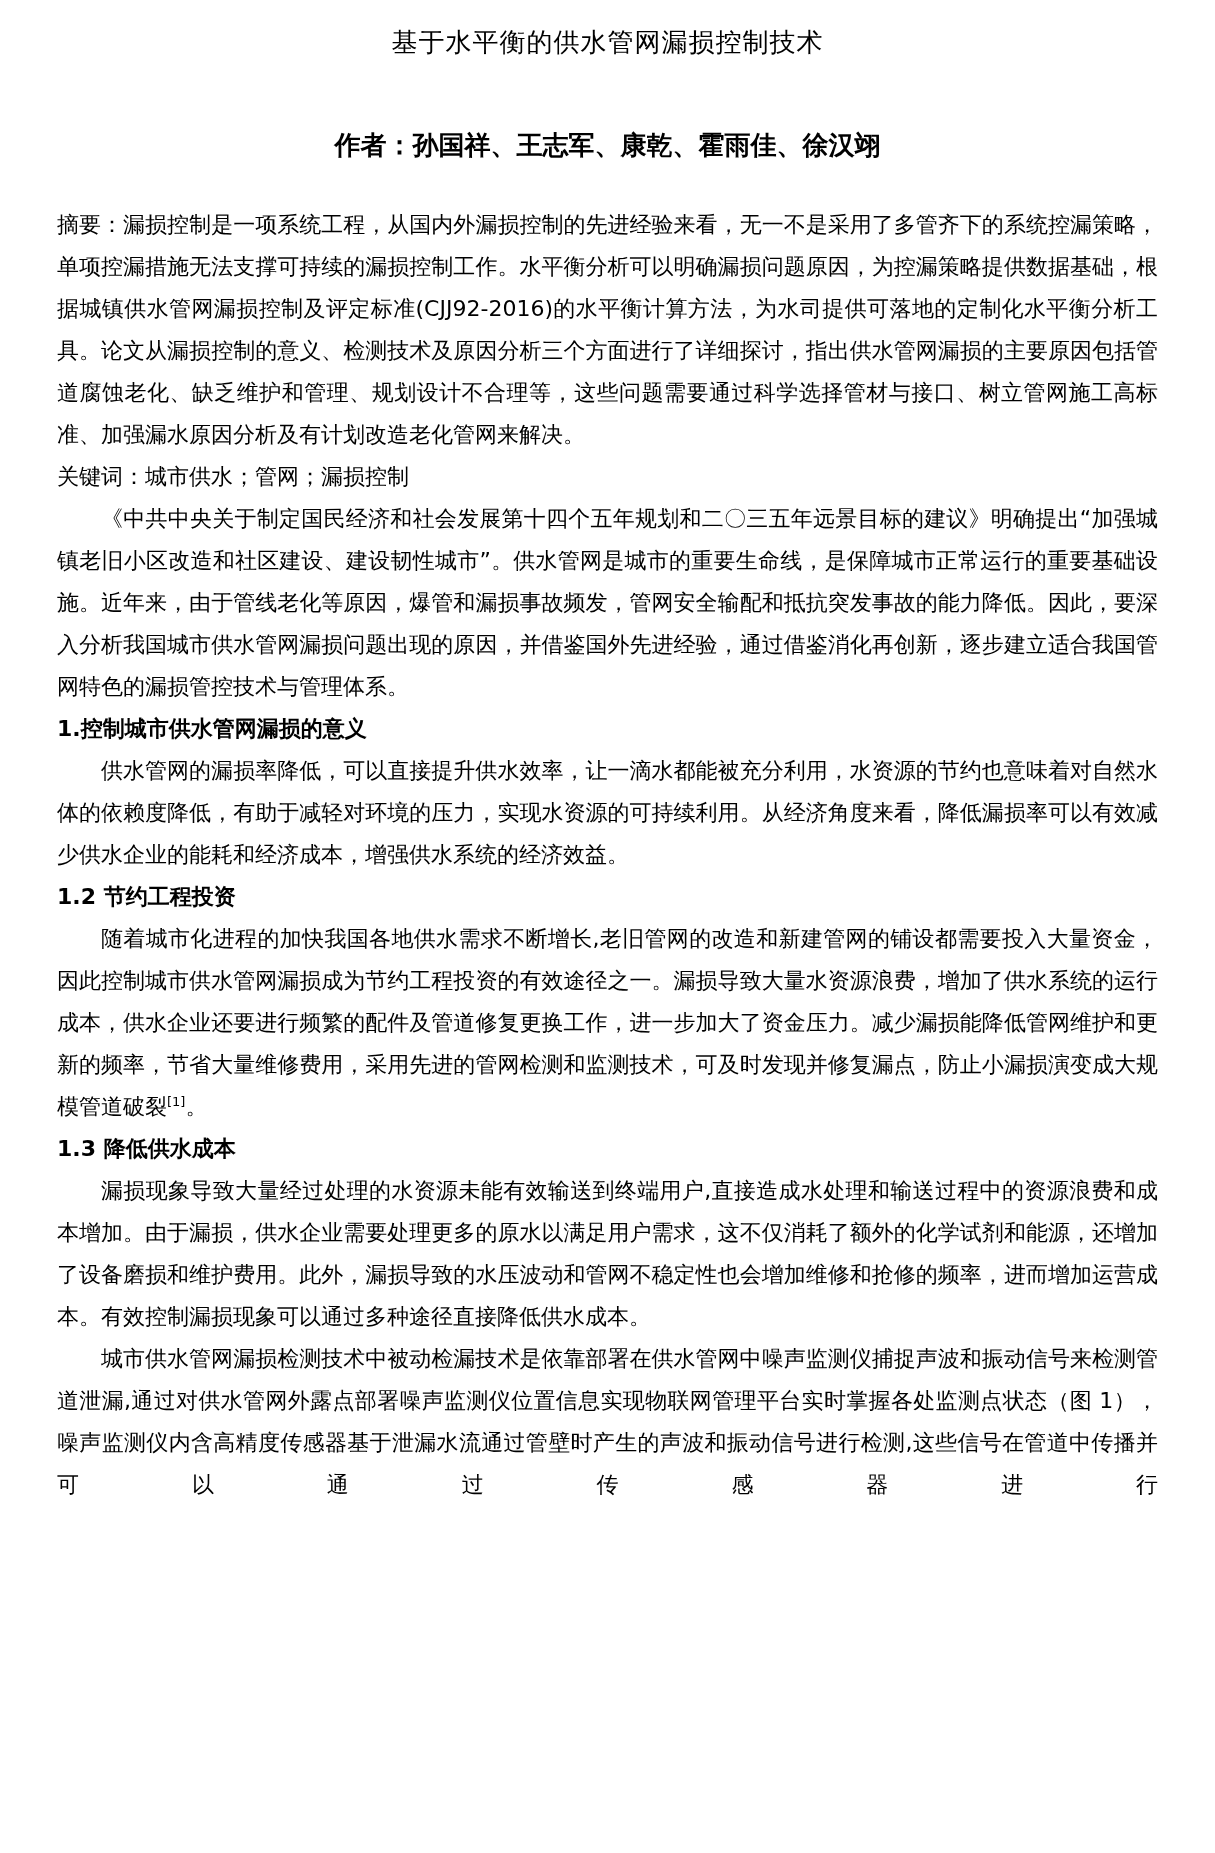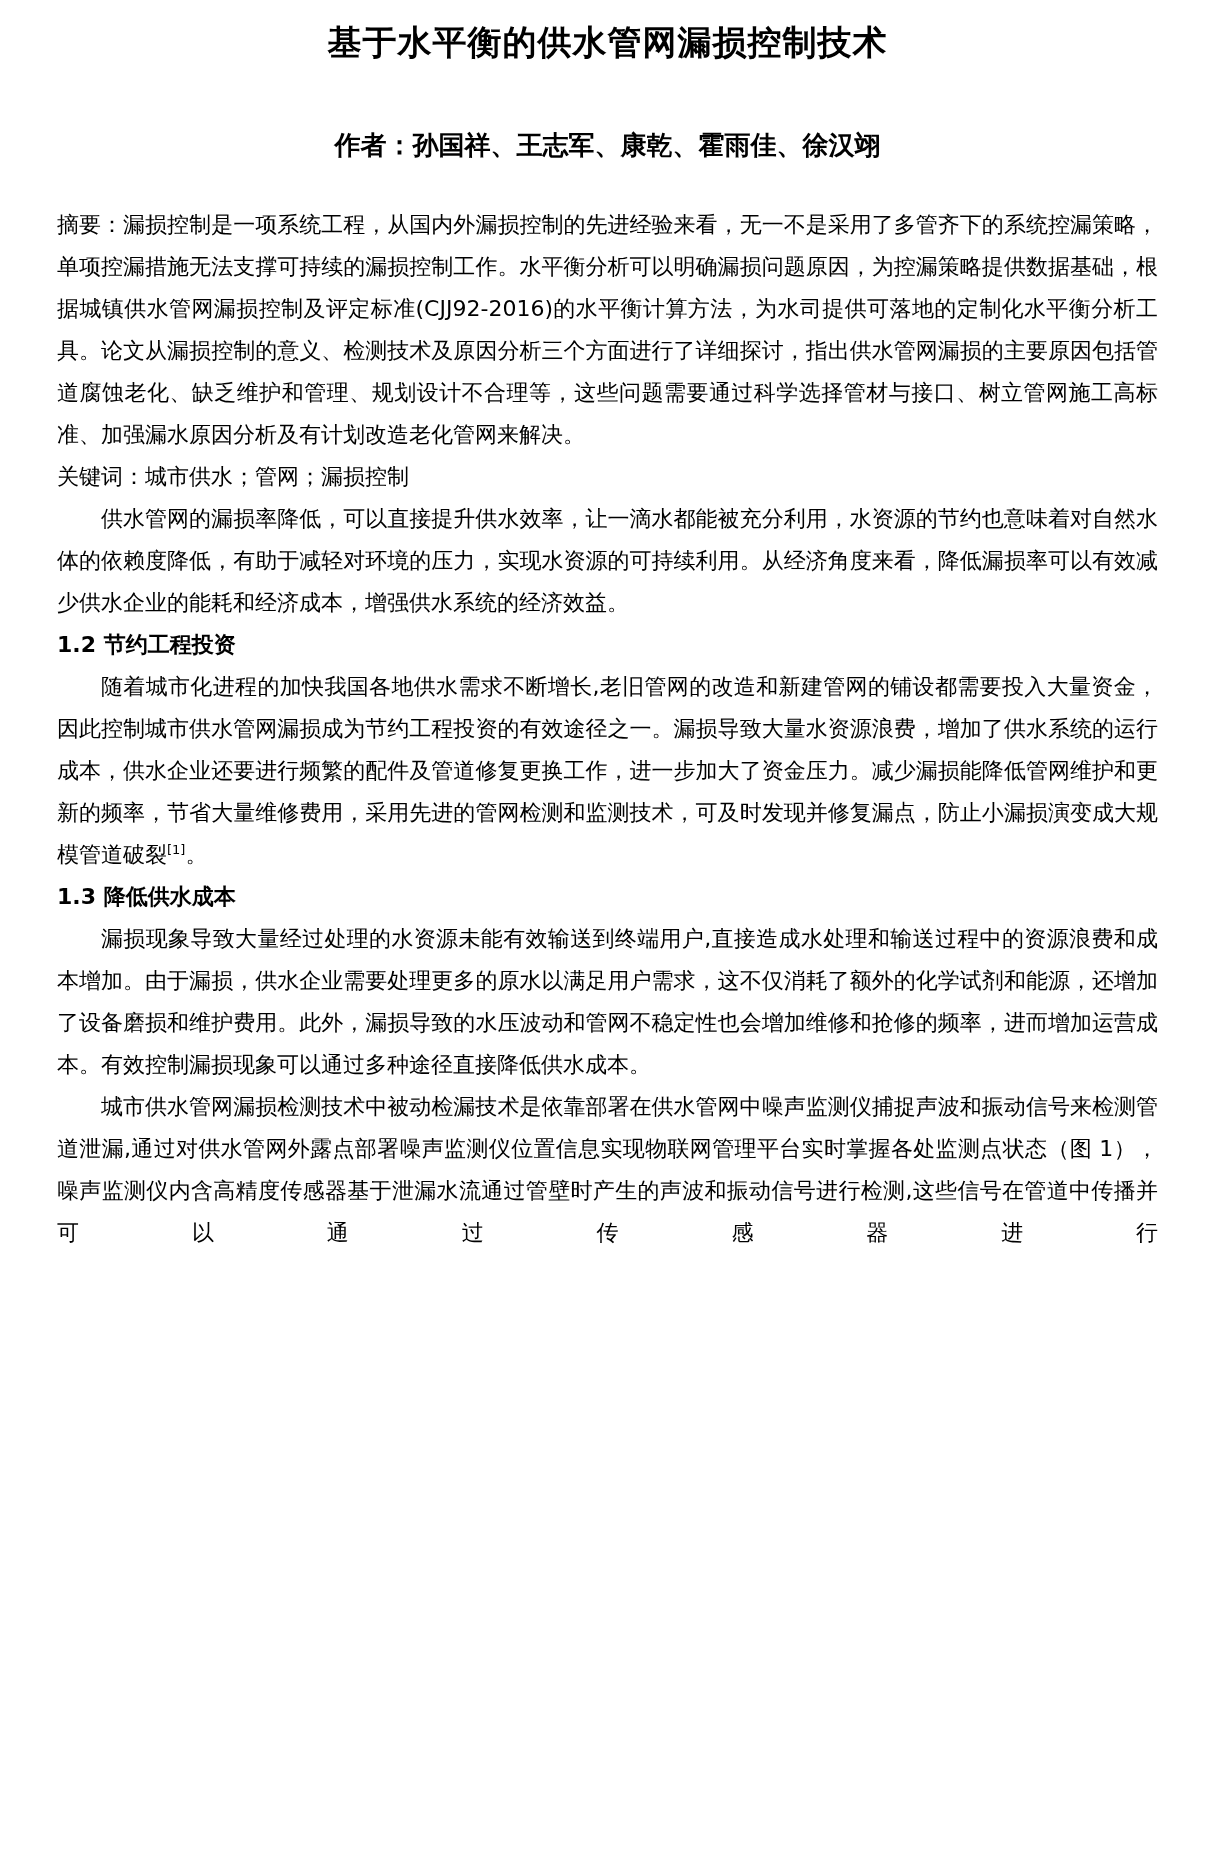--- a/index.html
+++ b/index.html
@@ -16,23 +16,23 @@
   }
   .page {
     box-sizing: border-box;
     width: 1215px;
     height: 1853px;
     padding: 0 57px;
     background: #ffffff;
   }
   .doc-title {
     margin: 22px 0 0 0;
-    font-size: 34px;
+    font-size: 26px;
     line-height: 40px;
-    font-weight: bold;
+    font-weight: normal;
     text-align: center;
     letter-spacing: 1px;
   }
   .doc-authors {
     margin: 70px 0 0 0;
     font-size: 26px;
     line-height: 26px;
     font-weight: bold;
     text-align: center;
   }
@@ -56,20 +56,22 @@
 </style>
 </head>
 <body>
 
 <div class="page">
   <h1 class="doc-title">基于水平衡的供水管网漏损控制技术</h1>
   <div class="doc-authors">作者：孙国祥、王志军、康乾、霍雨佳、徐汉翊</div>
   <div class="doc-body" id="doc-body">
       <p class="block labeled"><span class="lead-label">摘要：</span>漏损控制是一项系统工程，从国内外漏损控制的先进经验来看，无一不是采用了多管齐下的系统控漏策略，单项控漏措施无法支撑可持续的漏损控制工作。水平衡分析可以明确漏损问题原因，为控漏策略提供数据基础，根据城镇供水管网漏损控制及评定标准(CJJ92-2016)的水平衡计算方法，为水司提供可落地的定制化水平衡分析工具。论文从漏损控制的意义、检测技术及原因分析三个方面进行了详细探讨，指出供水管网漏损的主要原因包括管道腐蚀老化、缺乏维护和管理、规划设计不合理等，这些问题需要通过科学选择管材与接口、树立管网施工高标准、加强漏水原因分析及有计划改造老化管网来解决。</p>
       <p class="block labeled"><span class="lead-label">关键词：</span>城市供水；管网；漏损控制</p>
+      <p class="block para">《中共中央关于制定国民经济和社会发展第十四个五年规划和二〇三五年远景目标的建议》明确提出“加强城镇老旧小区改造和社区建设、建设韧性城市”。供水管网是城市的重要生命线，是保障城市正常运行的重要基础设施。近年来，由于管线老化等原因，爆管和漏损事故频发，管网安全输配和抵抗突发事故的能力降低。因此，要深入分析我国城市供水管网漏损问题出现的原因，并借鉴国外先进经验，通过借鉴消化再创新，逐步建立适合我国管网特色的漏损管控技术与管理体系。</p>
+      <div class="block h1">1.控制城市供水管网漏损的意义</div>
       <p class="block para">供水管网的漏损率降低，可以直接提升供水效率，让一滴水都能被充分利用，水资源的节约也意味着对自然水体的依赖度降低，有助于减轻对环境的压力，实现水资源的可持续利用。从经济角度来看，降低漏损率可以有效减少供水企业的能耗和经济成本，增强供水系统的经济效益。</p>
       <div class="block h2">1.2 节约工程投资</div>
       <p class="block para">随着城市化进程的加快我国各地供水需求不断增长,老旧管网的改造和新建管网的铺设都需要投入大量资金，因此控制城市供水管网漏损成为节约工程投资的有效途径之一。漏损导致大量水资源浪费，增加了供水系统的运行成本，供水企业还要进行频繁的配件及管道修复更换工作，进一步加大了资金压力。减少漏损能降低管网维护和更新的频率，节省大量维修费用，采用先进的管网检测和监测技术，可及时发现并修复漏点，防止小漏损演变成大规模管道破裂<sup class="citation">[1]</sup>。</p>
       <div class="block h2">1.3 降低供水成本</div>
       <p class="block para">漏损现象导致大量经过处理的水资源未能有效输送到终端用户,直接造成水处理和输送过程中的资源浪费和成本增加。由于漏损，供水企业需要处理更多的原水以满足用户需求，这不仅消耗了额外的化学试剂和能源，还增加了设备磨损和维护费用。此外，漏损导致的水压波动和管网不稳定性也会增加维修和抢修的频率，进而增加运营成本。有效控制漏损现象可以通过多种途径直接降低供水成本。</p>
       <p class="block para cut">城市供水管网漏损检测技术中被动检漏技术是依靠部署在供水管网中噪声监测仪捕捉声波和振动信号来检测管道泄漏,通过对供水管网外露点部署噪声监测仪位置信息实现物联网管理平台实时掌握各处监测点状态（图 1），噪声监测仪内含高精度传感器基于泄漏水流通过管壁时产生的声波和振动信号进行检测,这些信号在管道中传播并可以通过传感器进行</p>
     </div>
 </div>
 
 </body></html>

